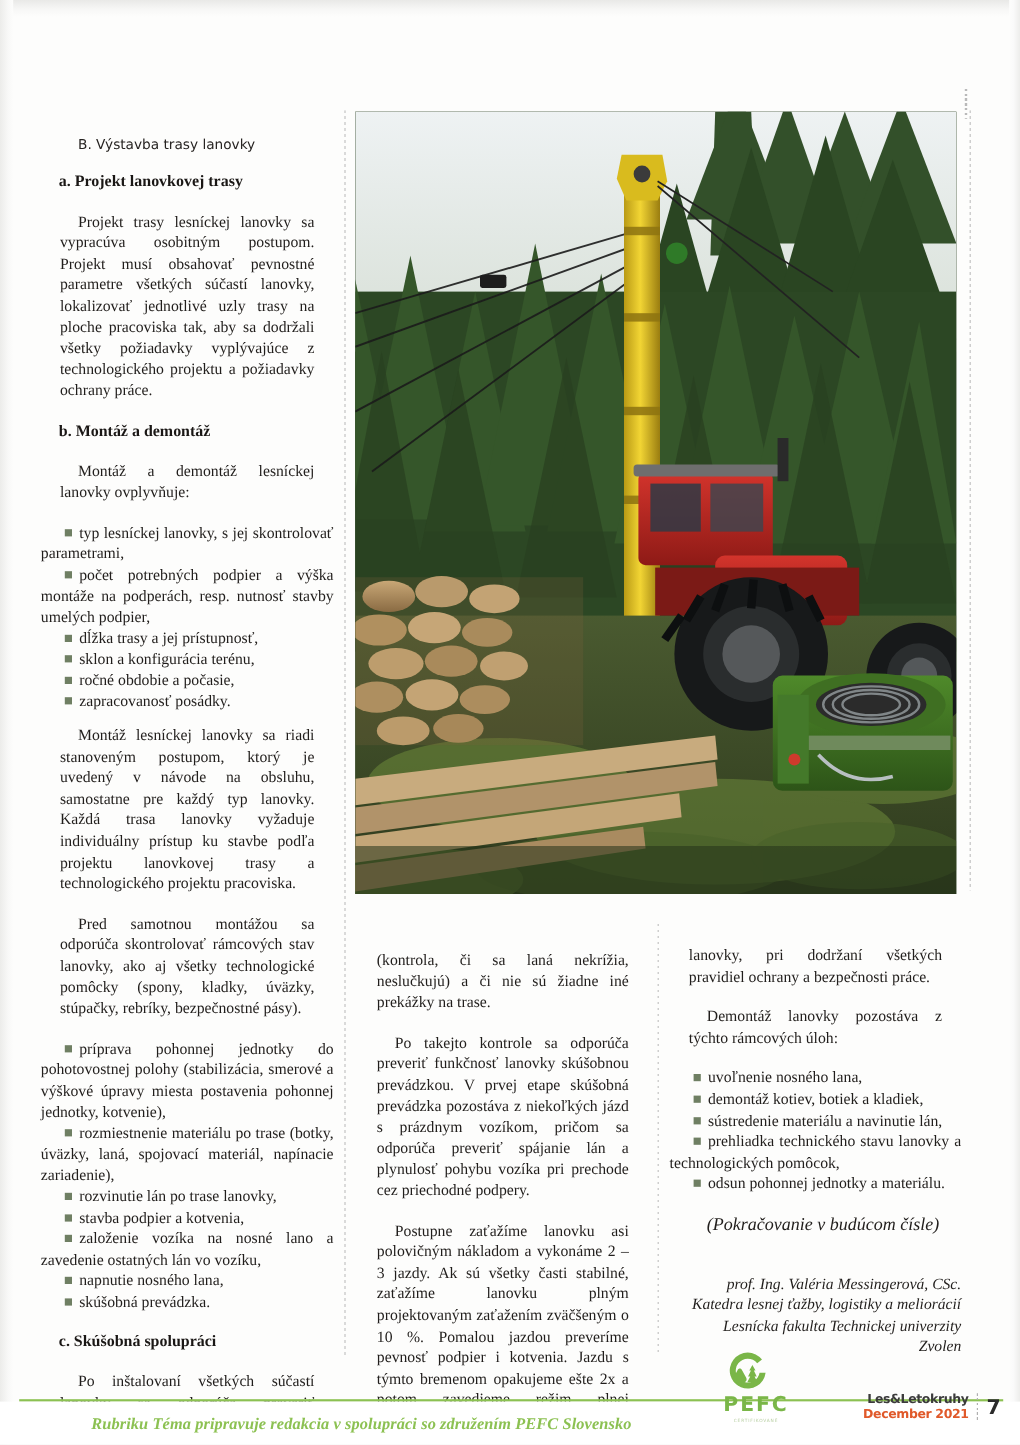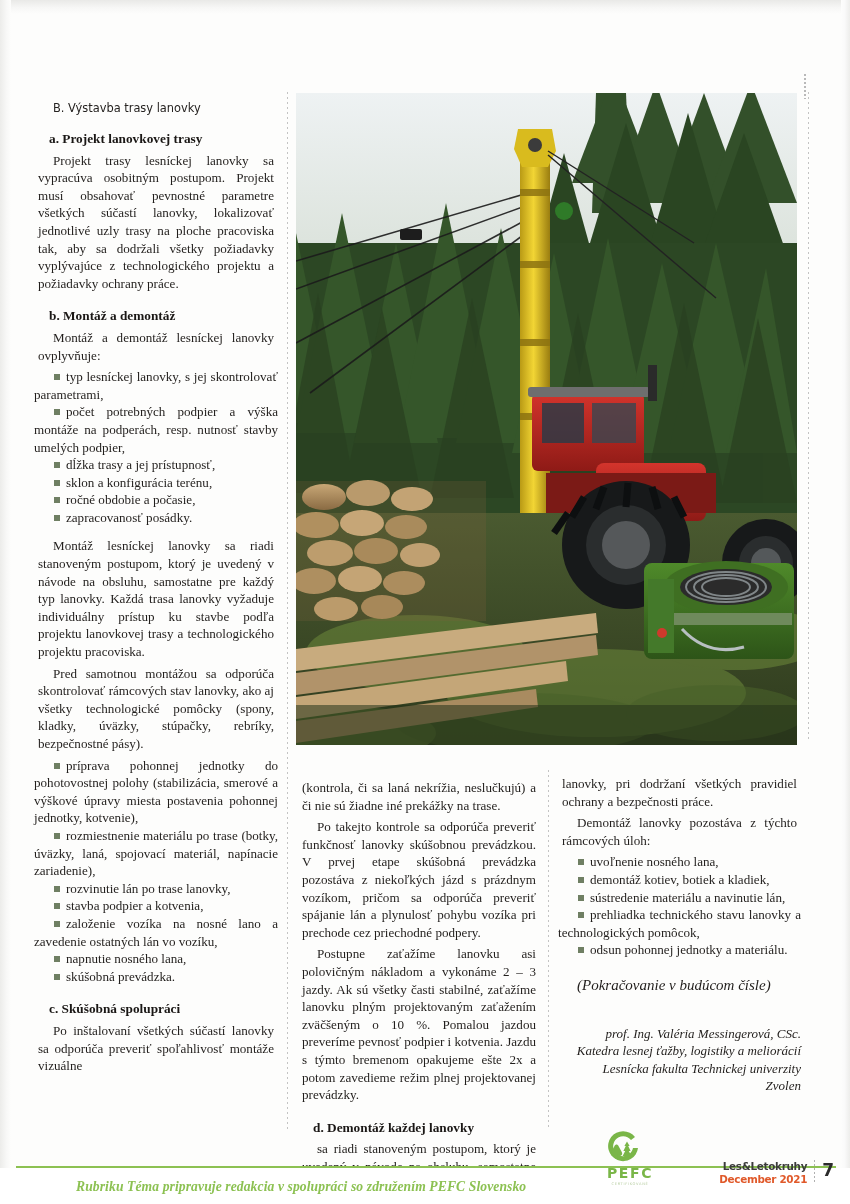--- a/index.html
+++ b/index.html
@@ -97,21 +97,21 @@
     position: absolute;
     font-size: 13.1px;
     line-height: 17.6px;
     text-align: justify;
     color: #211e1c;
   }
   .col.left   { left: 34px;  top: 96px;  width: 244px; }
   .col.mid    { left: 298px; top: 775px; width: 242px; }
   .col.right  { left: 558px; top: 771px; width: 243px; }
 
-  .col p { margin: 4px; text-indent: 15px; }
+  .col p { margin: 16px; text-indent: 15px; }
   .col p.noind { text-indent: 0; }
   .col p + p { margin-top: 0; }
 
   .lead-label {
     font-family: "DejaVu Sans", sans-serif;
     font-size: 11.4px;
     line-height: 16px;
     text-indent: 0;
     margin-bottom: 14px !important;
     color: #262321;
@@ -196,40 +196,41 @@
   .pefc {
     position: absolute;
     left: 600px;
     bottom: 18px;
     width: 60px;
     text-align: center;
   }
   .pefc svg { display: block; }
   .pefc-word {
     font-family: "DejaVu Sans", sans-serif;
-    font-size: 14px;
+    font-size: 17px;
     font-weight: bold;
     letter-spacing: 1.6px;
     color: #7ab648;
     margin-top: 1px;
   }
   .pefc-sub {
     font-family: "DejaVu Sans", sans-serif;
     font-size: 3.6px;
     letter-spacing: 0.7px;
     color: #b9cfa4;
     margin-top: 1px;
   }
 
   
   .issue {
     position: absolute;
     right: 16px;
     bottom: 19px;
     display: flex;
+    align-items: center;
     gap: 7px;
   }
   .issue-lines {
     text-align: right;
     font-family: "DejaVu Sans", sans-serif;
     line-height: 12.5px;
   }
   .issue-mag {
     font-size: 10.4px;
     font-weight: bold;

